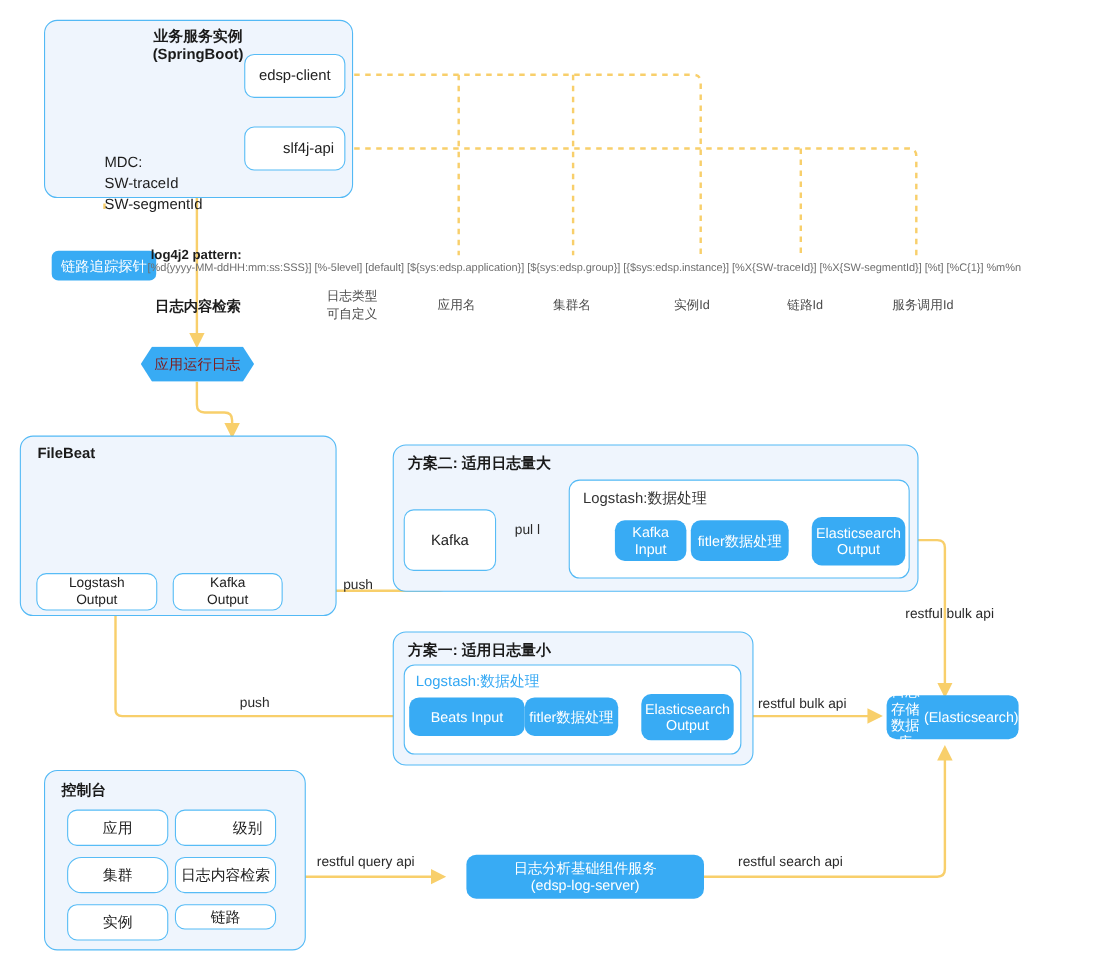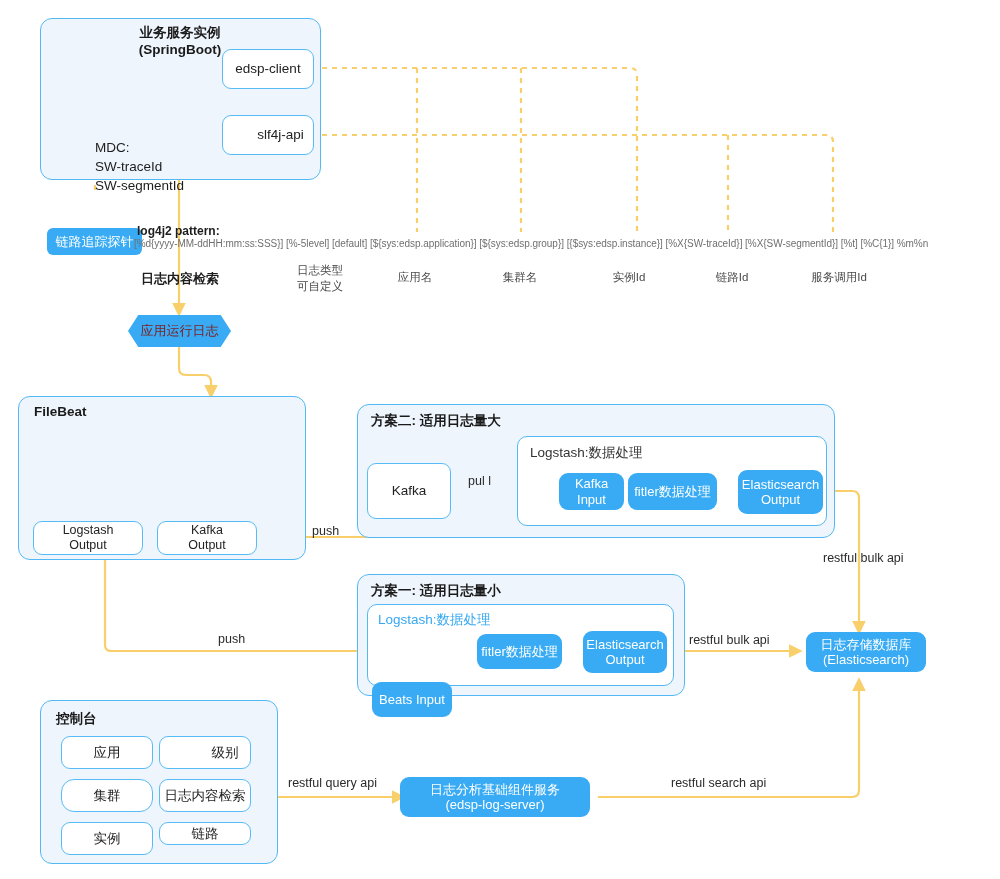--- a/index.html
+++ b/index.html
@@ -228,31 +228,31 @@
 Output</div>
 
   <div class="abs panel" style="left:357px;top:574px;width:328px;height:122px;"></div>
 
   <div class="abs panel-title" style="left:371px;top:582px;">方案一: 适用日志量小</div>
 
   <div class="abs panel-plain" style="left:367px;top:604px;width:307px;height:82px;"></div>
 
   <div class="abs panel-title-blue" style="left:378px;top:611px;">Logstash:数据处理</div>
 
-  <div class="abs bbox" style="left:372px;top:634px;width:80px;height:35px;margin-top:48px;">Beats Input</div>
+  <div class="abs bbox" style="left:372px;top:634px;width:105px;height:35px;">Beats Input</div>
   <div class="abs bbox" style="left:477px;top:634px;width:85px;height:35px;">fitler数据处理</div>
   <div class="abs bbox" style="left:583px;top:631px;width:84px;height:42px;white-space:pre;">Elasticsearch
 Output</div>
 
-  <div class="abs bbox" style="left:806px;top:632px;width:120px;height:40px;flex-direction:column;">
+  <div class="abs bbox" style="left:806px;top:632px;width:120px;height:40px;flex-direction:row;">
     <span>日志存储数据库</span>
     <span>(Elasticsearch)</span>
   </div>
 
-  <div class="abs bbox" style="left:400px;top:777px;width:190px;height:40px;flex-direction:column;">
+  <div class="abs bbox" style="left:424px;top:777px;width:216px;height:40px;flex-direction:column;">
     <span>日志分析基础组件服务</span>
     <span>(edsp-log-server)</span>
   </div>
 
   <div class="abs panel" style="left:40px;top:700px;width:238px;height:164px;"></div>
 
   <div class="abs panel-title" style="left:56px;top:710px;">控制台</div>
 
   <div class="abs wbox" style="left:61px;top:736px;width:92px;height:33px;">应用</div>
   <div class="abs wbox" style="left:159px;top:736px;width:92px;height:33px;padding-left:40px;">级别</div>

